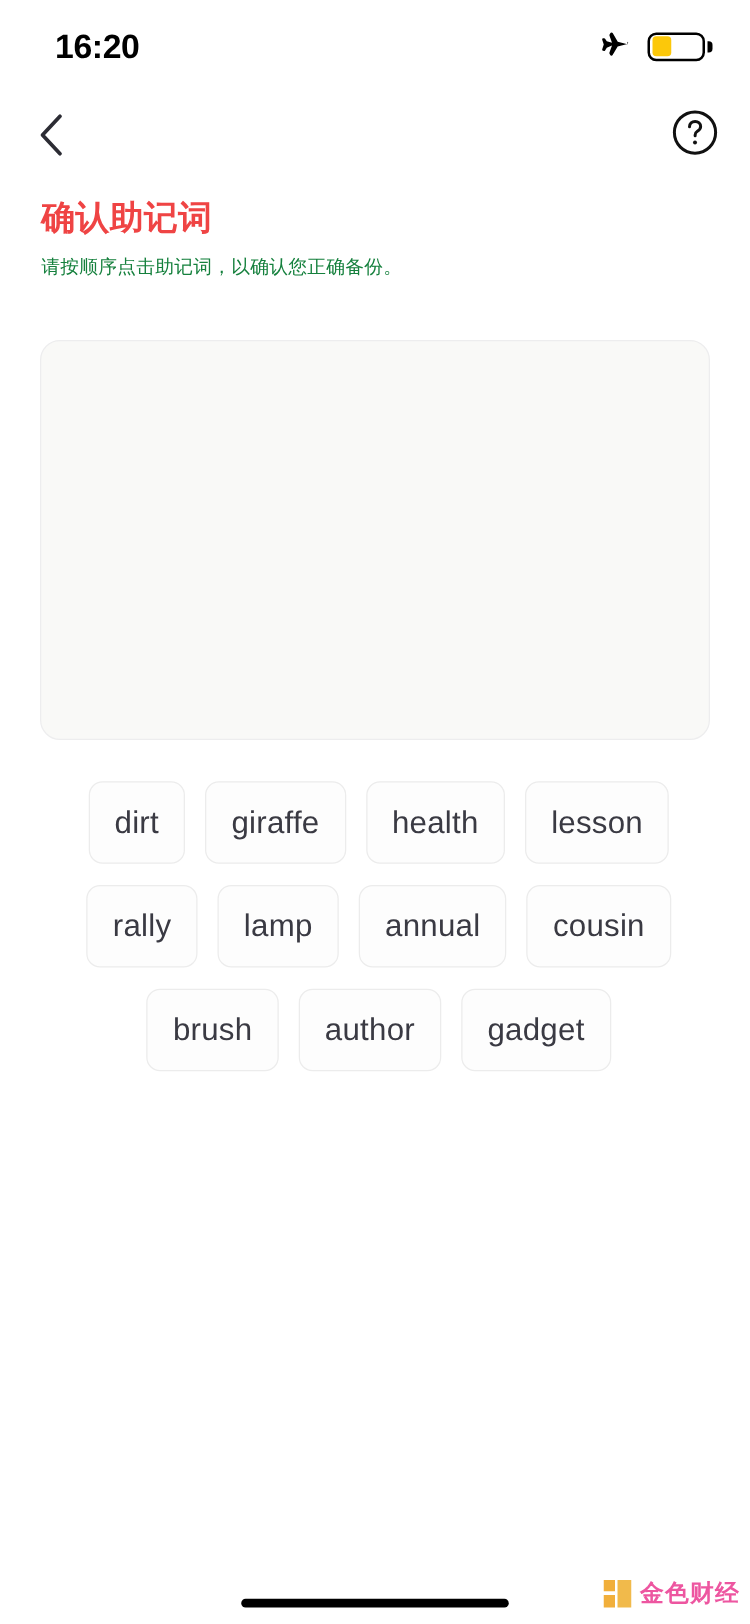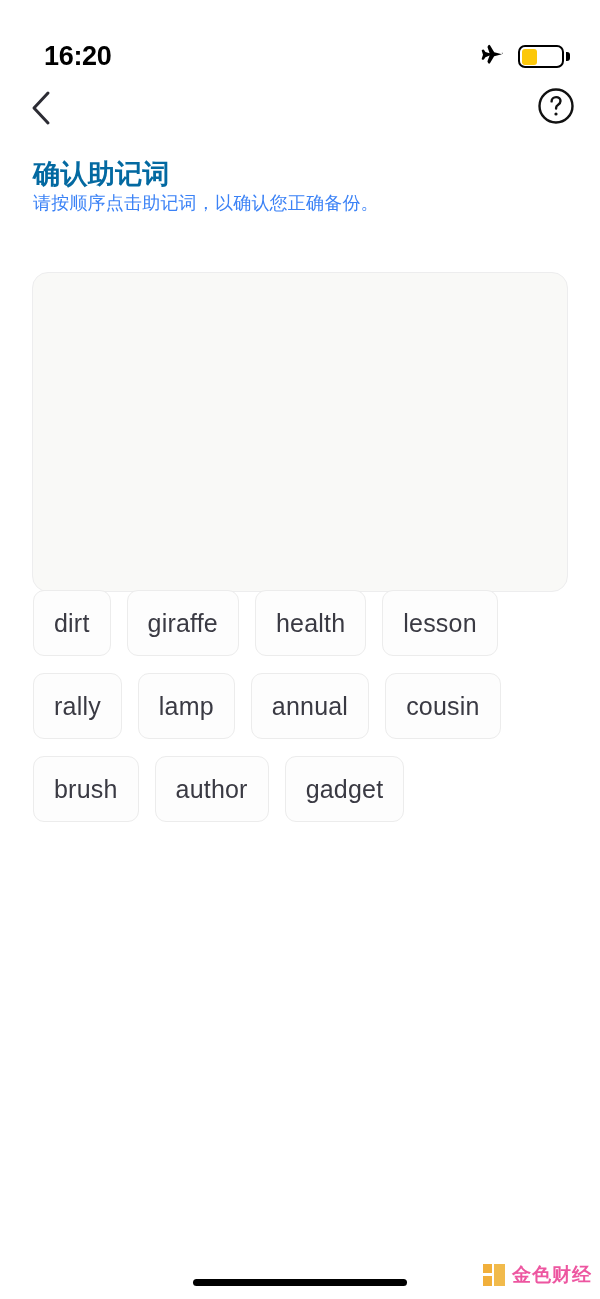--- a/index.html
+++ b/index.html
@@ -20,21 +20,21 @@
     overflow: hidden;
   }
 
   
   .status-bar {
     position: absolute;
     top: 0; left: 0;
     width: 600px;
     height: 70px;
     display: flex;
-    align-items: flex-end;
+    align-items: center;
     justify-content: space-between;
     padding: 0 36px 0 44px;
   }
   .status-time {
     font-size: 27px;
     font-weight: bold;
     color: #000000;
     letter-spacing: -0.3px;
     line-height: 1;
     margin-top: 4px;
@@ -105,27 +105,28 @@
   
   .heading-block {
     position: absolute;
     top: 158px;
     left: 33px;
     width: 536px;
   }
   .page-title {
     font-size: 27px;
     font-weight: bold;
-    color: #0369a1;
+    color: #ef4444;
     letter-spacing: 0.4px;
     line-height: 1.25;
   }
   .page-subtitle {
-    font-size: 18px;
-    color: #3b82f6;
+    margin-top: 12px;
+    font-size: 15px;
+    color: #15803d;
     letter-spacing: 0.2px;
     line-height: 1.3;
     white-space: nowrap;
   }
 
   
   .drop-area {
     position: absolute;
     top: 272px;
     left: 32px;
@@ -137,26 +138,27 @@
     padding: 16px;
     display: flex;
     flex-wrap: wrap;
     align-content: flex-start;
     gap: 14px;
   }
 
   
   .word-pool {
     position: absolute;
-    top: 590px;
+    top: 625px;
     left: 33px;
     width: 540px;
     display: flex;
     flex-wrap: wrap;
     gap: 17px 16px;
+    justify-content: center;
   }
   .word-chip {
     height: 66px;
     min-width: 40px;
     padding: 0 20px;
     background: #fdfdfd;
     border: 1px solid #ececec;
     border-radius: 11px;
     display: flex;
     align-items: center;

